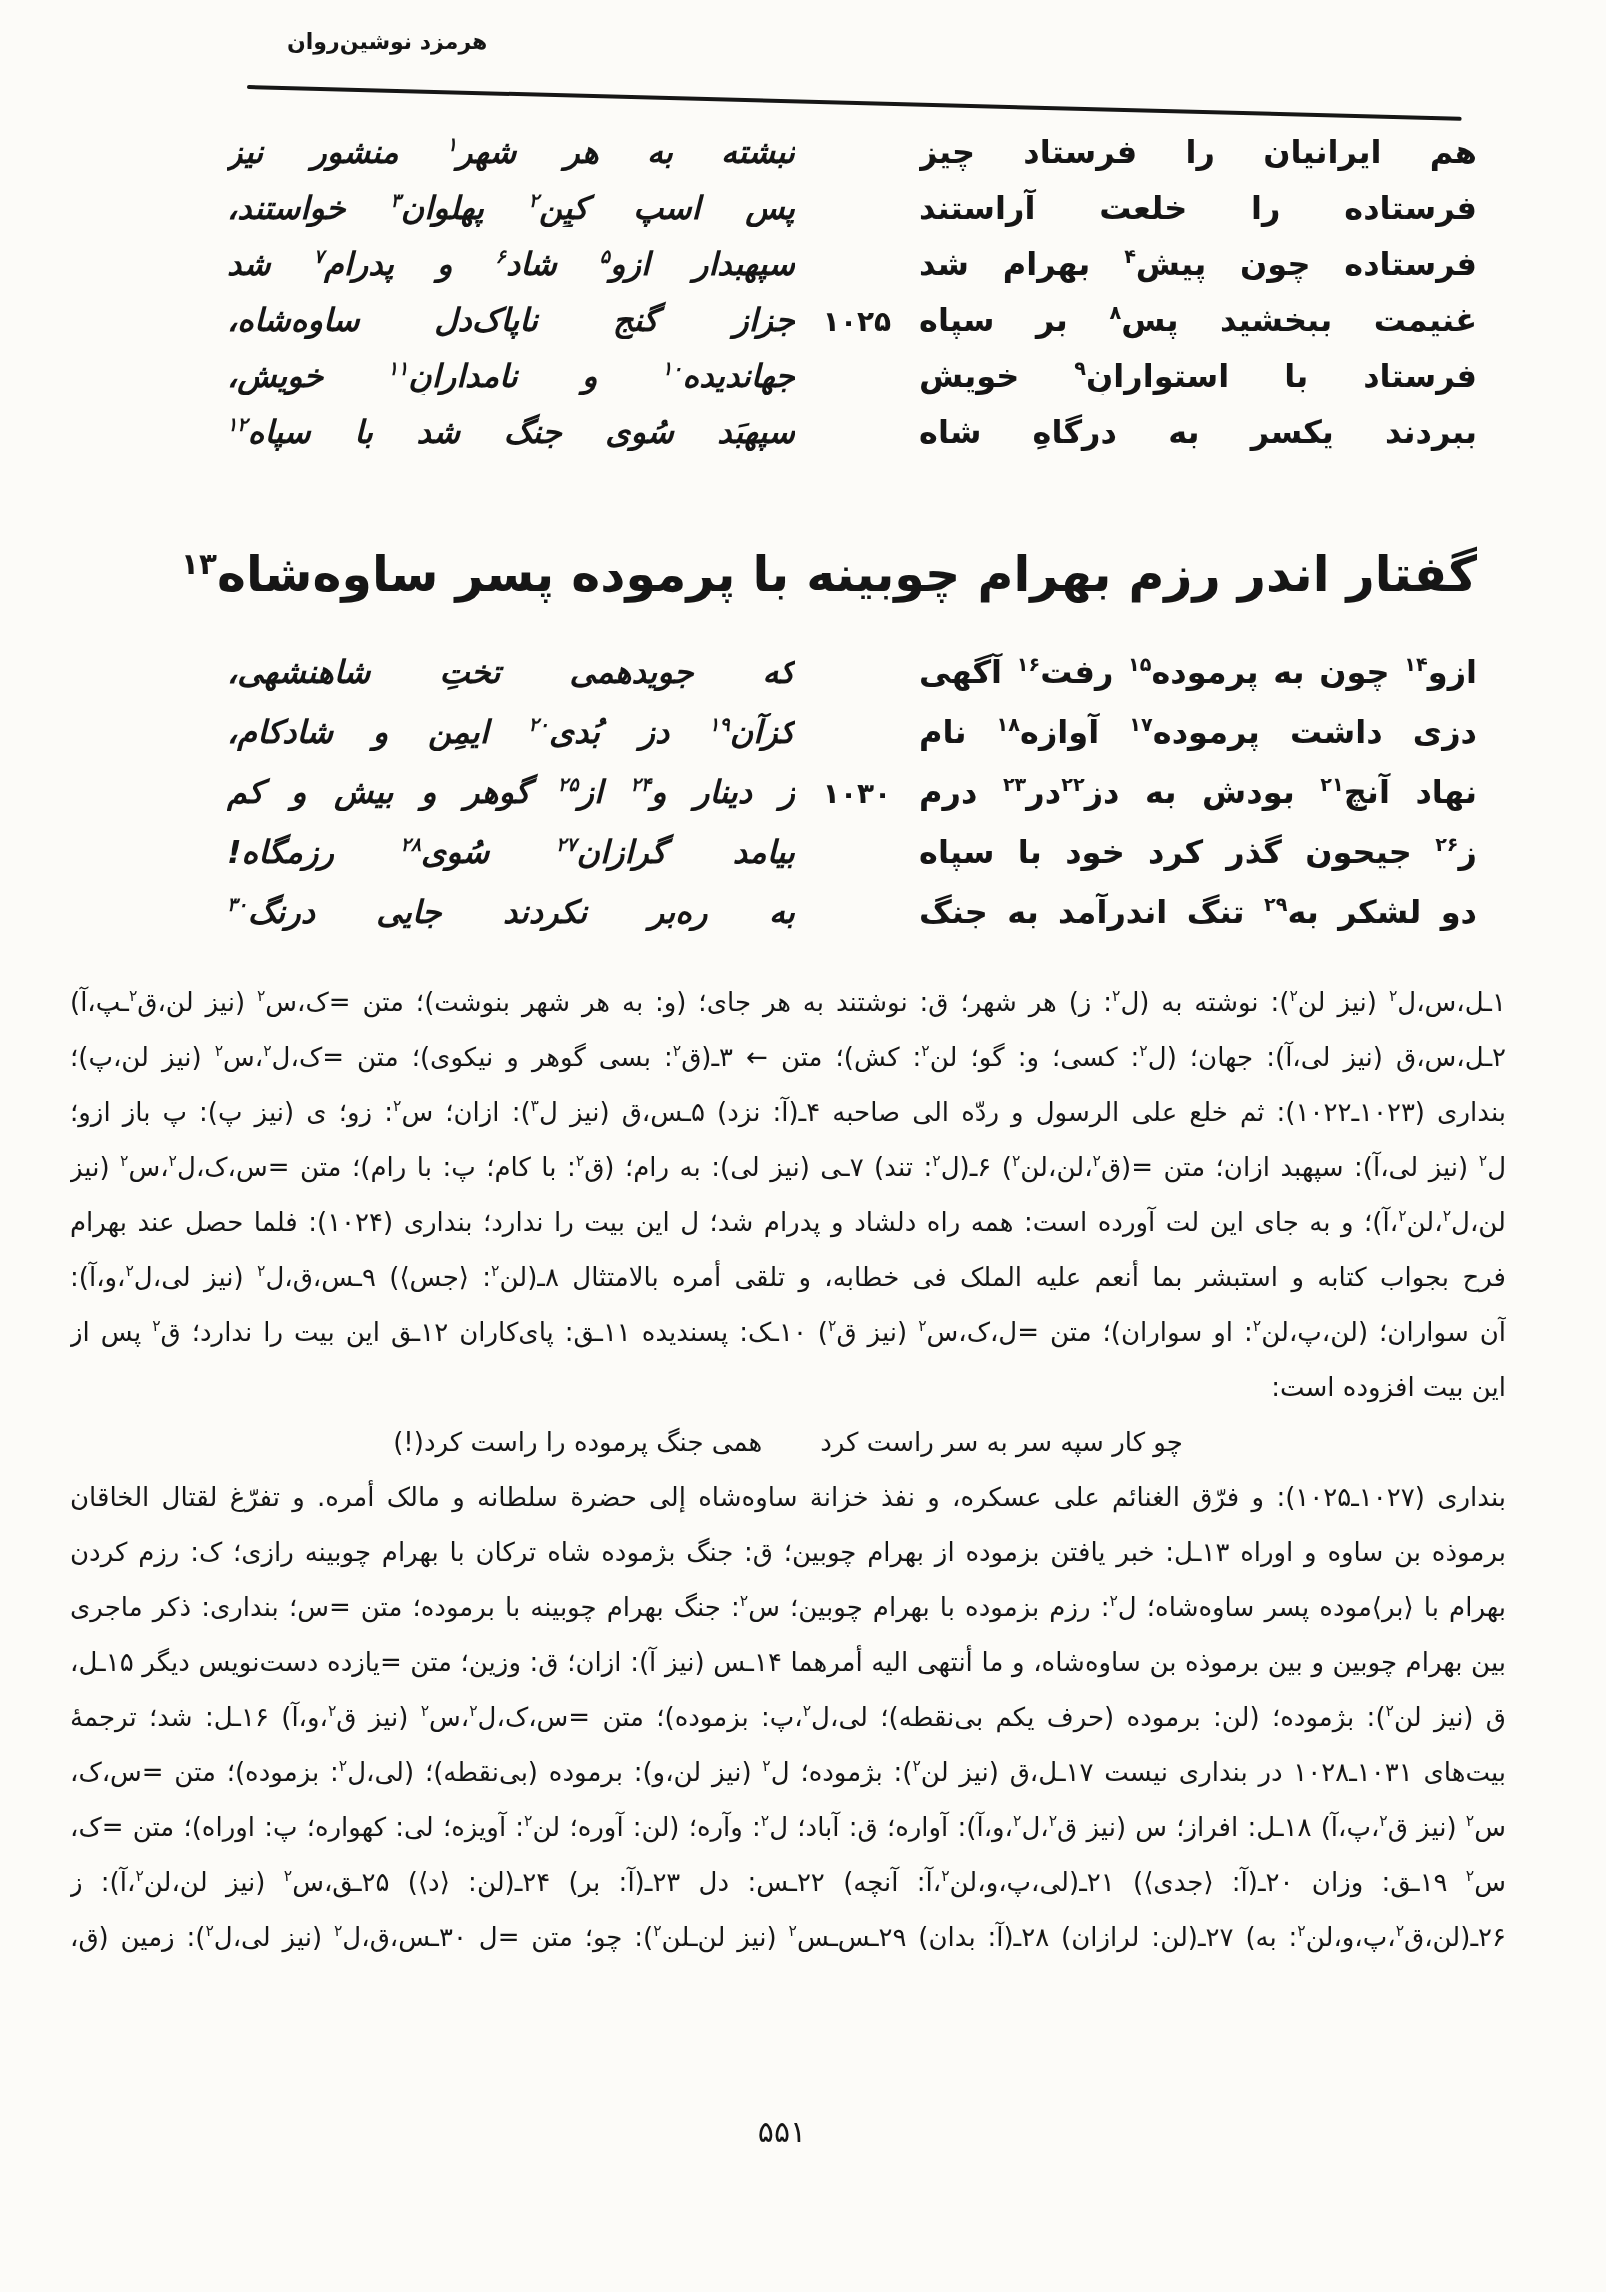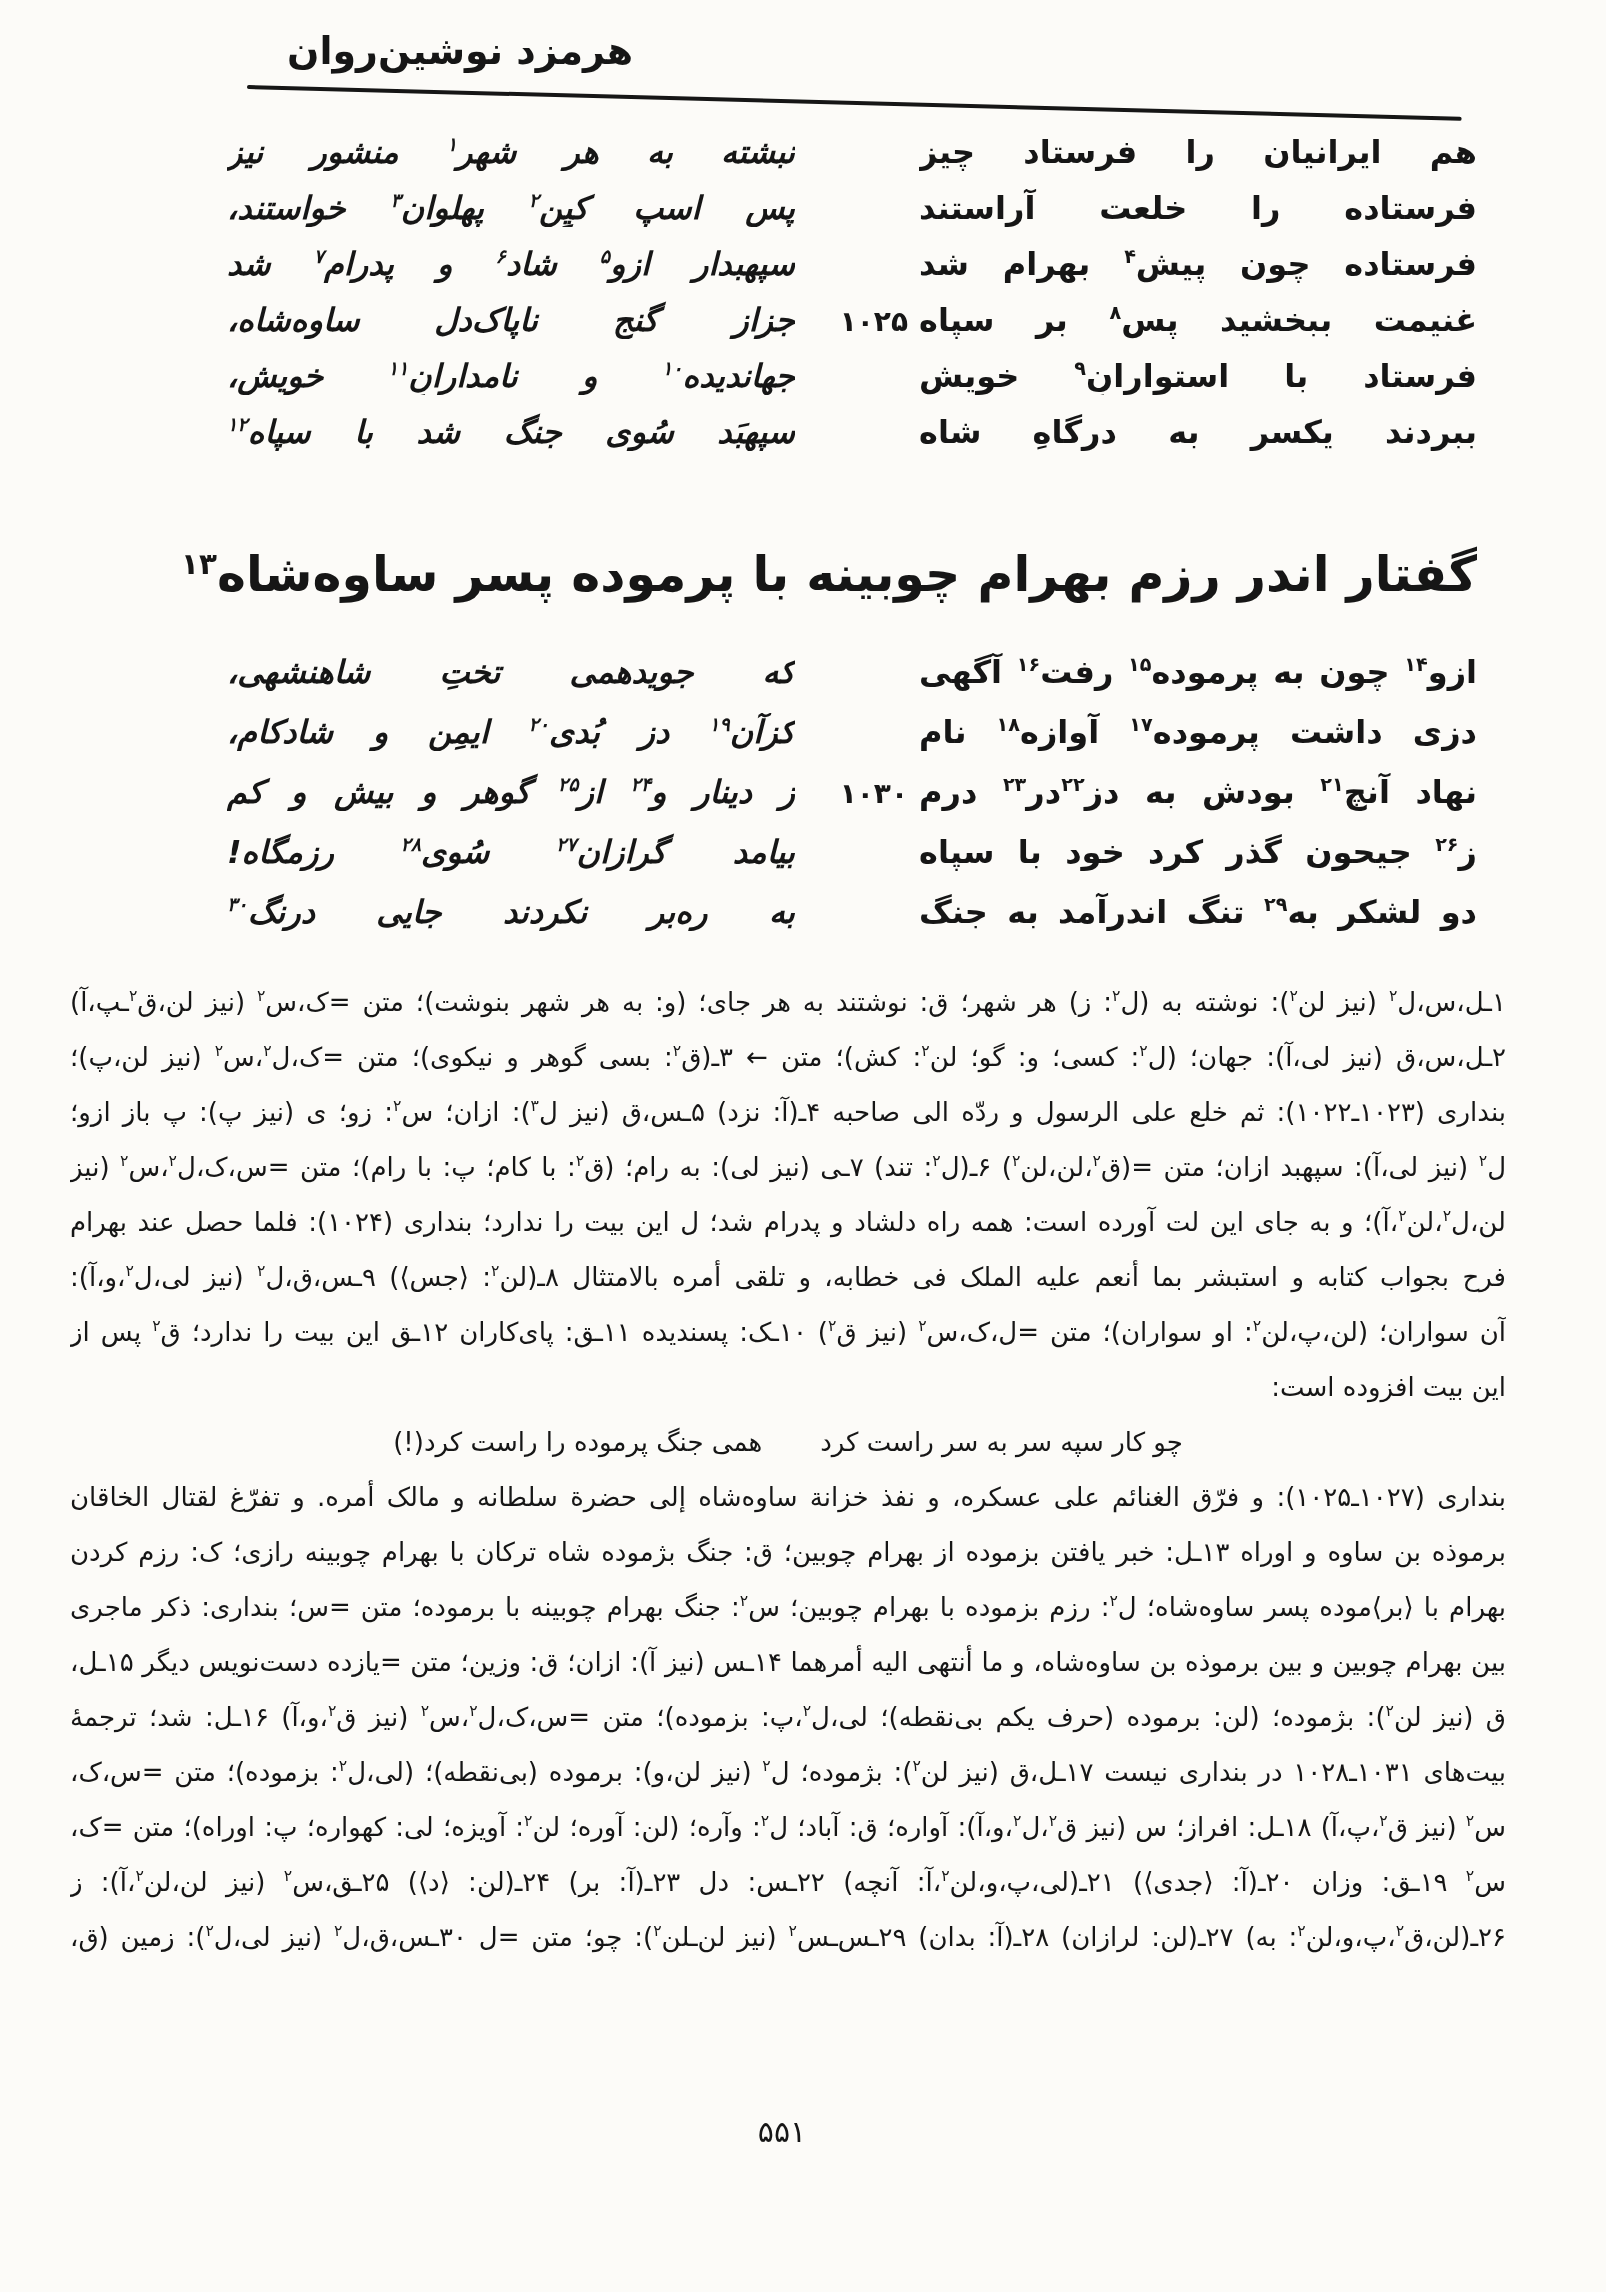--- a/index.html
+++ b/index.html
@@ -12,21 +12,21 @@
     width:1607px;height:2292px;
     background:var(--paper);
     color:var(--ink);
     font-family:"DejaVu Sans",sans-serif;
     overflow:hidden;
     direction:rtl;
   }
   
   .running-head{
     position:absolute;left:287px;top:29px;
-    font-size:38px;font-weight:bold;
+    font-size:22px;font-weight:bold;
     direction:rtl;white-space:nowrap;
   }
   .head-rule{
     position:absolute;left:247px;top:85px;
     width:1215px;height:3.9px;
     background:var(--ink);
     transform:rotate(1.5deg);
     transform-origin:left center;
     border-radius:1.9px;
   }
@@ -45,21 +45,21 @@
   .poem-2 .poem-row{height:60px;}
   .hemistich{
     text-align:justify;
     text-align-last:justify;
     overflow:hidden;white-space:nowrap;
   }
   .hemistich.first{width:558px;}
   .hemistich.second{width:568px;font-style:italic;}
   .verse-num{
     width:102px;flex:0 0 102px;
-    font-size:28px;font-weight:600;
+    text-align:center;font-size:28px;font-weight:600;
   }
   sup{font-size:0.60em;line-height:0;vertical-align:super;font-weight:inherit;}
   
   .section-heading{
     position:absolute;left:227px;top:546px;width:1250px;
     text-align:center;font-weight:bold;font-size:49px;
     direction:rtl;white-space:nowrap;
   }
   
   .footnotes{

